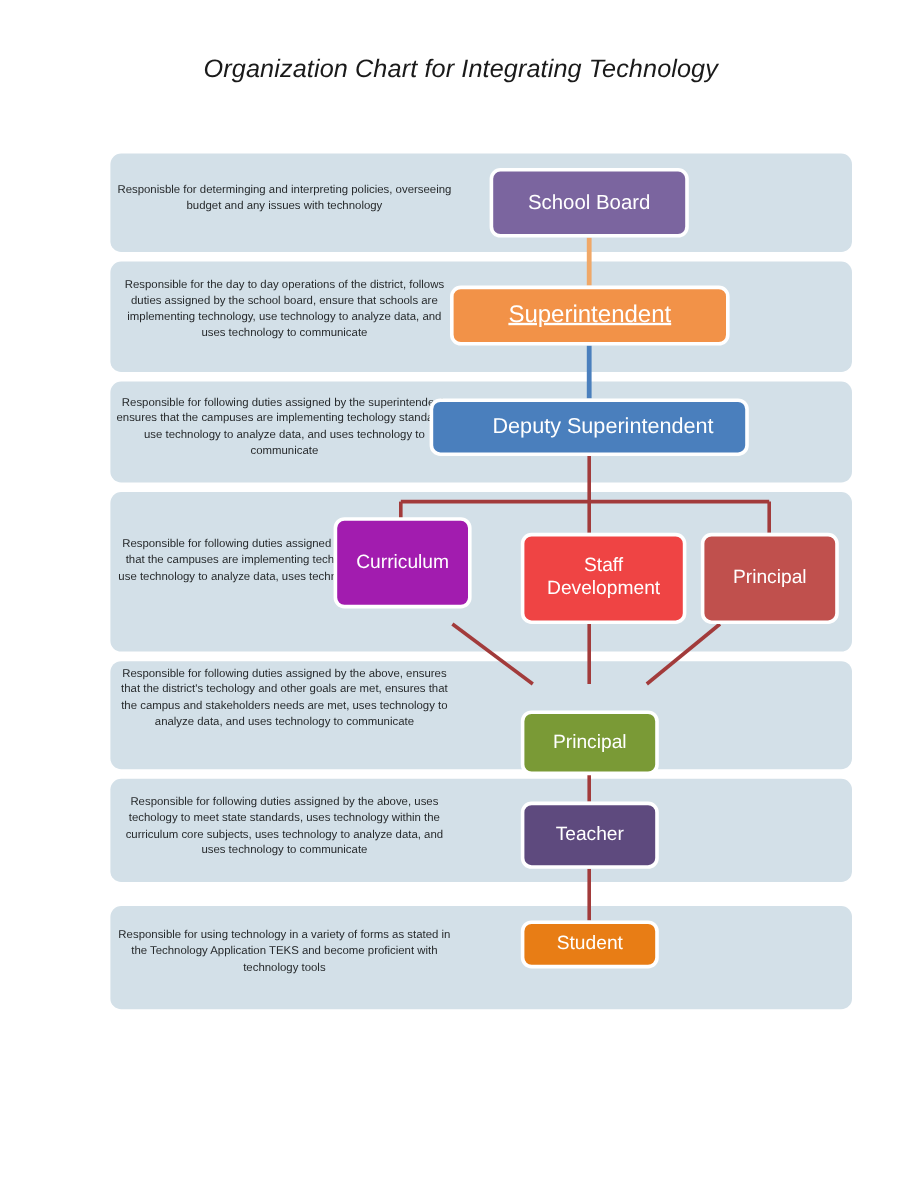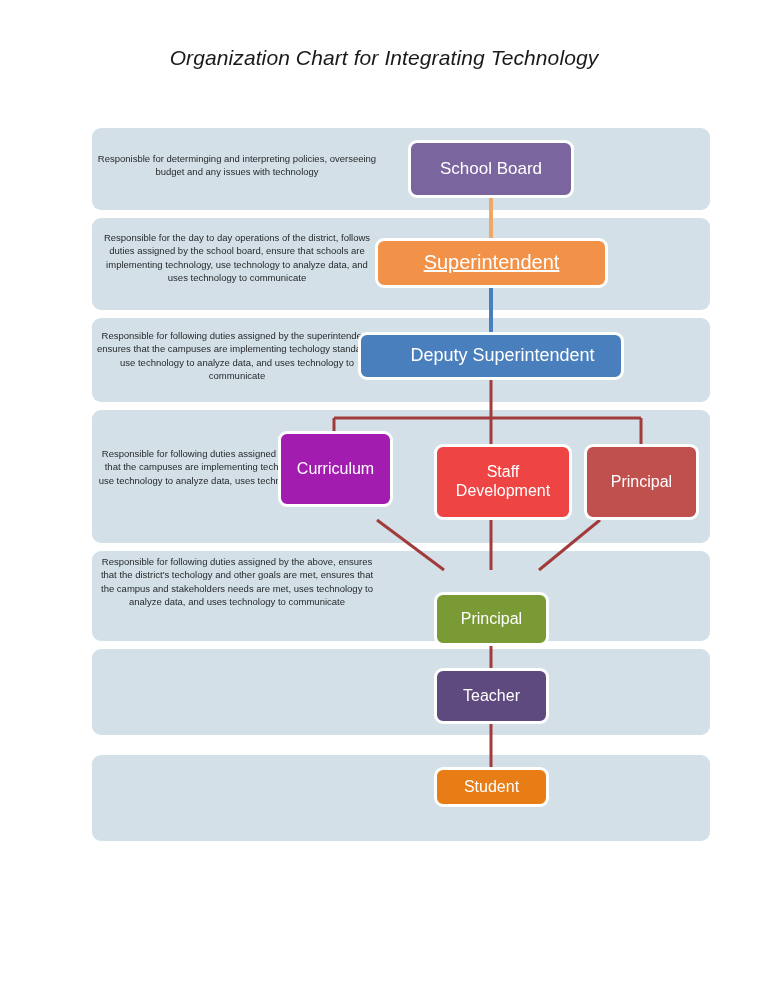--- a/index.html
+++ b/index.html
@@ -123,21 +123,23 @@
   <div class="band-desc" style="left:96px; top:152px;">Responisble for determinging and interpreting policies, overseeing budget and any issues with technology</div>
 
   <div class="band-desc" style="left:96px; top:231px;">Responsible for the day to day operations of the district, follows duties assigned by the school board, ensure that schools are implementing technology, use technology to analyze data, and uses technology to communicate</div>
 
   <div class="band-desc" style="left:96px; top:329px;">Responsible for following duties assigned by the superintendent, ensures that the campuses are implementing techology standards, use technology to analyze data, and uses technology to communicate</div>
 
   <div class="band-desc" style="left:96px; top:447px;">Responsible for following duties assigned by the above, ensures that the campuses are implementing technology standards and use technology to analyze data, uses technology to commuinicate</div>
 
   <div class="band-desc" style="left:96px; top:555px;">Responsible for following duties assigned by the above, ensures that the district's techology and other goals are met, ensures that the campus and stakeholders needs are met, uses technology to analyze data, and uses technology to communicate</div>
 
+  <div class="band-desc" style="left:96px; top:662px;">Responsible for following duties assigned by the above,  uses techology to meet state standards, uses technology within the curriculum core subjects, uses technology to analyze data, and uses technology to communicate</div>
 
+  <div class="band-desc" style="left:96px; top:773px;">Responsible for using technology in a variety of forms as stated in the Technology Application TEKS and become proficient with technology tools</div>
 
   <div class="node" style="left:408px; top:140px; width:166px; height:58px; background:#7b659f; font-size:17px;">
     <span class="node-label">School Board</span>
   </div>
 
   <div class="node" style="left:375px; top:238px; width:233px; height:50px; background:#f29248; font-size:20px;text-decoration:underline;">
     <span class="node-label">Superintendent</span>
   </div>
 
   <div class="node" style="left:358px; top:332px; width:266px; height:48px; background:#4a7fbd; font-size:18px;padding-left:23px;">

